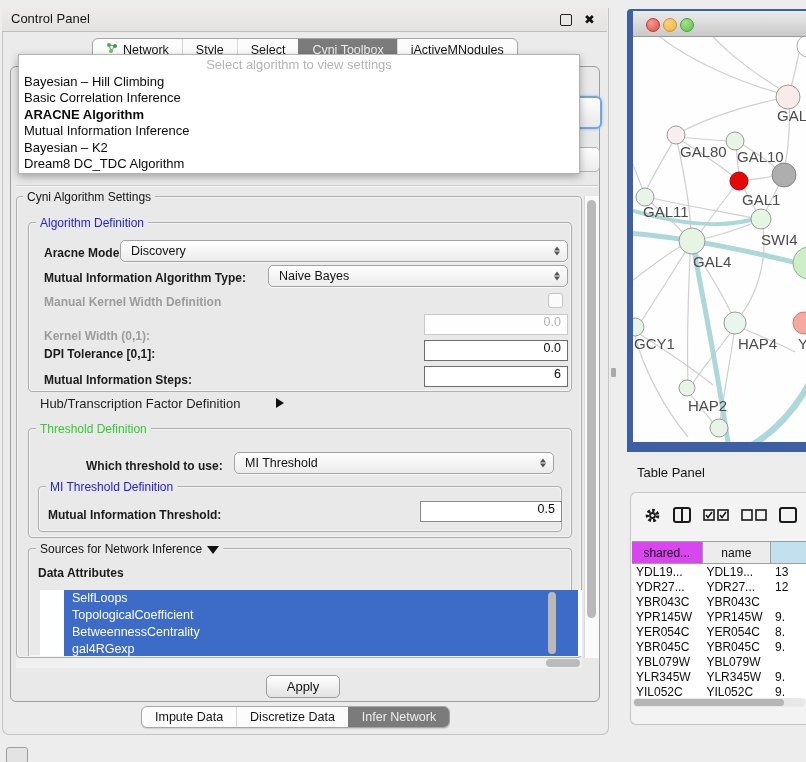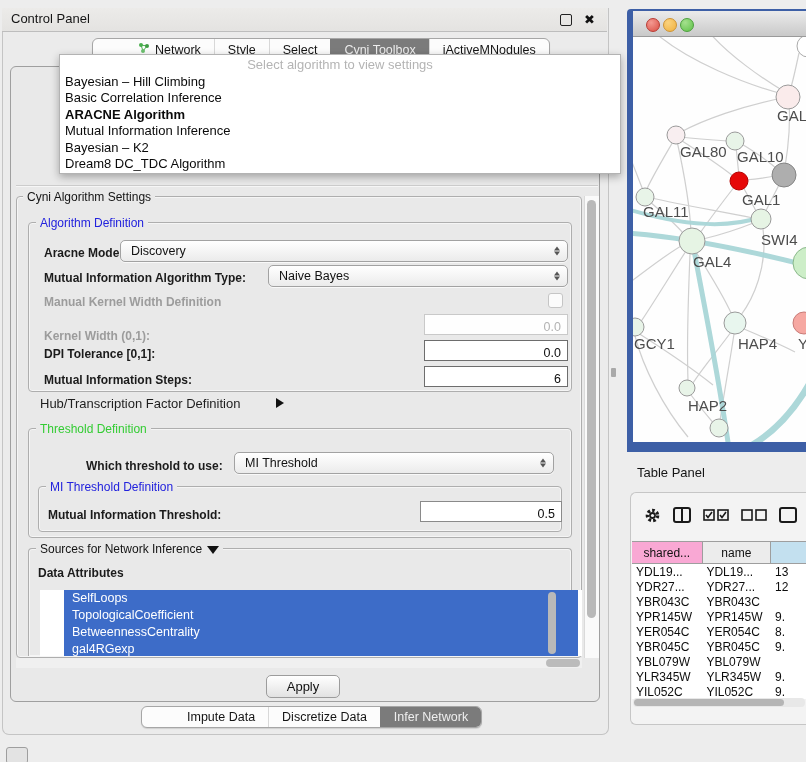--- a/index.html
+++ b/index.html
@@ -7,45 +7,45 @@
   #app{position:relative;width:806px;height:762px;overflow:hidden;}
   
   .cp-win{position:absolute;left:2px;top:8px;width:605px;height:726px;background:#ebebeb;border:1px solid #c4c4c4;border-top:none;border-radius:0 0 7px 7px;}
   .cp-titlebar{position:absolute;left:2px;top:8px;width:605px;height:23px;background:linear-gradient(#ecebe9,#e4e3e1);border-bottom:1px solid #bdbdbd;}
   .cp-title{position:absolute;left:9px;top:3px;font-size:13px;color:#151515;}
   .float-ico{position:absolute;width:10px;height:10px;border:1.6px solid #222;border-radius:2px;background:transparent;}
   .close-ico{position:absolute;font-size:13px;font-weight:bold;color:#111;line-height:13px;}
   
   .tabstrip{position:absolute;display:flex;background:#fcfcfc;border:1px solid #a6a6a6;border-radius:6px;overflow:hidden;align-items:stretch;box-shadow:0 1px 1px rgba(0,0,0,0.12);}
   .tab{font-size:12.5px;padding:0 13px;display:flex;align-items:center;gap:5px;color:#141414;border-left:1px solid #d8d8d8;white-space:nowrap;cursor:default;}
-  .tab:first-child{border-left:none;margin-left:32px;}
+  .tab:first-child{border-left:none;}
   .tab.sel{background:#7b7b7b;color:#eeeeee;border-left-color:#7b7b7b;}
   
   .content-panel{position:absolute;left:10px;top:66px;width:588px;height:634px;background:#e9e9e9;border:1px solid #9f9f9f;border-radius:6px;}
   .etch{position:absolute;height:1px;background:#cccccc;box-shadow:0 1px 0 #f6f6f6;}
   
-  .popup{position:absolute;left:18px;top:54px;width:560px;height:118px;background:#ffffff;border:1px solid #b3b3b3;box-shadow:0 3px 8px rgba(0,0,0,0.30);z-index:50;margin-left:41px;}
+  .popup{position:absolute;left:18px;top:54px;width:560px;height:118px;background:#ffffff;border:1px solid #b3b3b3;box-shadow:0 3px 8px rgba(0,0,0,0.30);z-index:50;}
   .popup .ph{display:block;text-align:center;color:#b4b4b4;font-size:13px;padding-top:2px;height:17px;}
   .dd-item{font-size:13px;line-height:16.4px;padding-left:5px;color:#0a0a0a;white-space:nowrap;}
   .dd-item.bold{font-weight:bold;}
   
   .sliver-blue{position:absolute;left:560px;top:96px;width:38px;height:29px;border:2px solid #72a7dd;border-radius:6px;background:linear-gradient(#ffffff,#e8e8e8);z-index:5;box-shadow:0 0 3px #8ab6e4;}
   .sliver-gray{position:absolute;left:560px;top:147px;width:38px;height:23px;border:1px solid #b5b5b5;border-radius:5px;background:linear-gradient(#fdfdfd,#ececec);z-index:5;}
   
   .grp{position:absolute;border:1px solid #aeaeae;border-radius:4px;box-shadow:inset 0 0 0 1px rgba(255,255,255,0.55);}
   .grp-ttl{position:absolute;font-size:12px;background:#e9e9e9;padding:0 4px;white-space:nowrap;}
   .blue{color:#2222dd;} .green{color:#33cc33;}
   .lb{position:absolute;font-size:12px;font-weight:bold;color:#1b1b1b;white-space:nowrap;}
   .lb.dis{color:#9c9c9c;}
   .combo{position:absolute;background:linear-gradient(#ffffff,#ebebeb);border:1px solid #a2a2a2;border-radius:5px;font-size:12.5px;color:#111;display:flex;align-items:center;padding:0 20px 0 10px;box-shadow:0 1px 0 rgba(255,255,255,0.7);}
   .spin{position:absolute;right:7px;top:50%;transform:translateY(-50%);display:flex;flex-direction:column;gap:1px;}
   .spin i{display:block;width:0;height:0;border-left:3.5px solid transparent;border-right:3.5px solid transparent;}
   .spin .up{border-bottom:4px solid #555;}
   .spin .dn{border-top:4px solid #555;}
-  .fld{position:absolute;background:#ffffff;border:1px solid #6d6d6d;font-size:12.5px;color:#0c0c0c;display:flex;align-items:flex-end;justify-content:flex-end;padding:0 6px;}
+  .fld{position:absolute;background:#ffffff;border:1px solid #6d6d6d;font-size:12.5px;color:#0c0c0c;display:flex;align-items:flex-start;justify-content:flex-end;padding:0 6px;}
   .fld.dis{border-color:#c9c9c9;color:#b3b3b3;background:#fefefe;}
   .chk{position:absolute;width:13px;height:13px;border:1px solid #c5c5c5;border-radius:3px;background:#fbfbfb;}
   .tri-r{display:inline-block;width:0;height:0;border-top:5.5px solid transparent;border-bottom:5.5px solid transparent;border-left:8px solid #111;}
   .tri-d{display:inline-block;width:0;height:0;border-left:6px solid transparent;border-right:6px solid transparent;border-top:8px solid #111;vertical-align:middle;margin-left:5px;}
   
   .attr-list{position:absolute;left:40px;top:590px;width:518px;height:66px;background:#ffffff;overflow:hidden;padding-left:24px;}
   .attr-item{height:17px;line-height:17px;font-size:12.5px;color:#ffffff;padding-left:8px;width:506px;}
   .list-scroll{position:absolute;left:548px;top:592px;width:8px;height:62px;background:#b9b9b9;border-radius:4px;z-index:2;}
   
   .vscroll{position:absolute;left:584px;top:196px;width:14px;height:462px;background:#fafafa;border-left:1px solid #dadada;}
@@ -327,21 +327,21 @@
       <svg width="26" height="12" viewBox="0 0 26 12">
         <rect x="1" y="1" width="10" height="10" fill="none" stroke="#1a1a1a" stroke-width="1.6"></rect>
         <rect x="15" y="1" width="10" height="10" fill="none" stroke="#1a1a1a" stroke-width="1.6"></rect>
       </svg>
       <svg width="18" height="16" viewBox="0 0 18 16">
         <rect x="1" y="1" width="16" height="14" rx="2" fill="none" stroke="#1a1a1a" stroke-width="2"></rect>
       </svg>
     </div>
     <div class="tbl">
       <div class="tbl-head" id="tbl-head">
-          <div class="th" style="width: 79px; background: #f9a8d4;">shared...</div>
+          <div class="th" style="width: 79px; background: #d946ef;">shared...</div>
           <div class="th" style="width: 77px; background: rgb(236, 236, 236);">name</div>
           <div class="th" style="width: 40px; background: rgb(195, 224, 239);"></div>
         </div>
       <div class="tbl-body" id="tbl-body">
           <div class="tr">
             <div class="td" style="width: 79px;">YDL19...</div>
             <div class="td" style="width: 77px;">YDL19...</div>
             <div class="td" style="width: 40px;">13</div>
           </div>
           <div class="tr">

